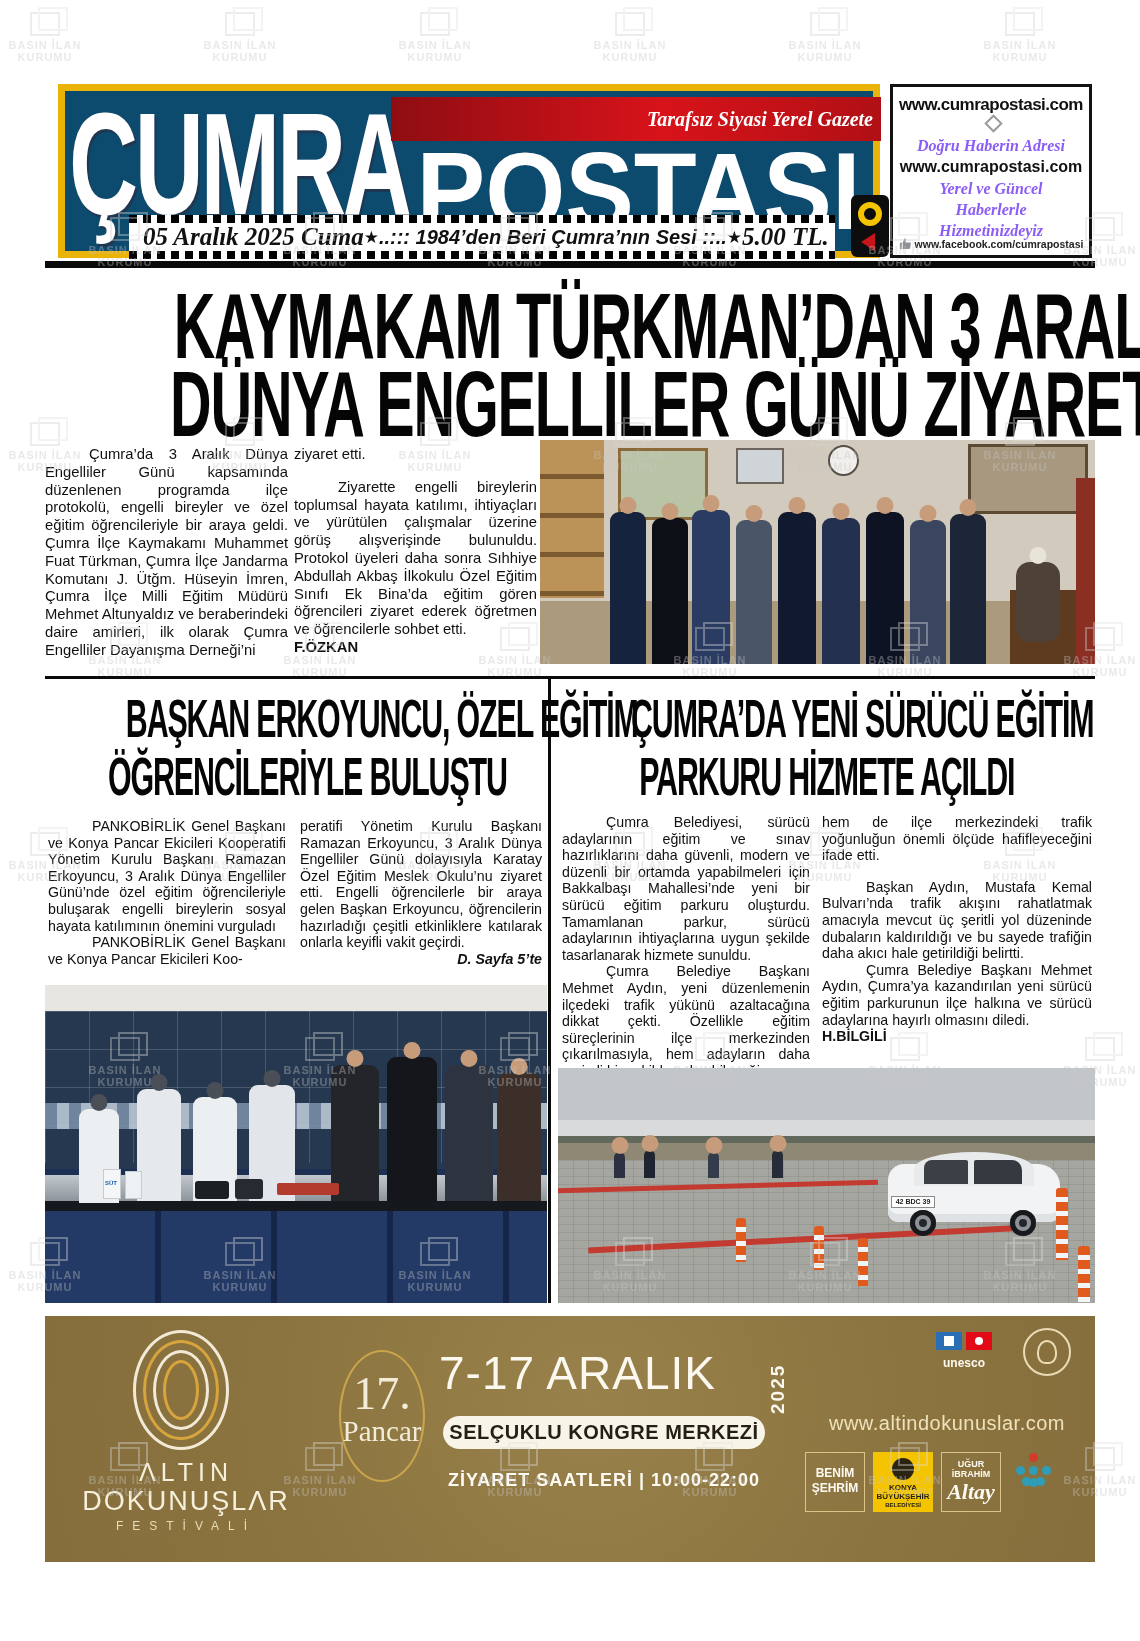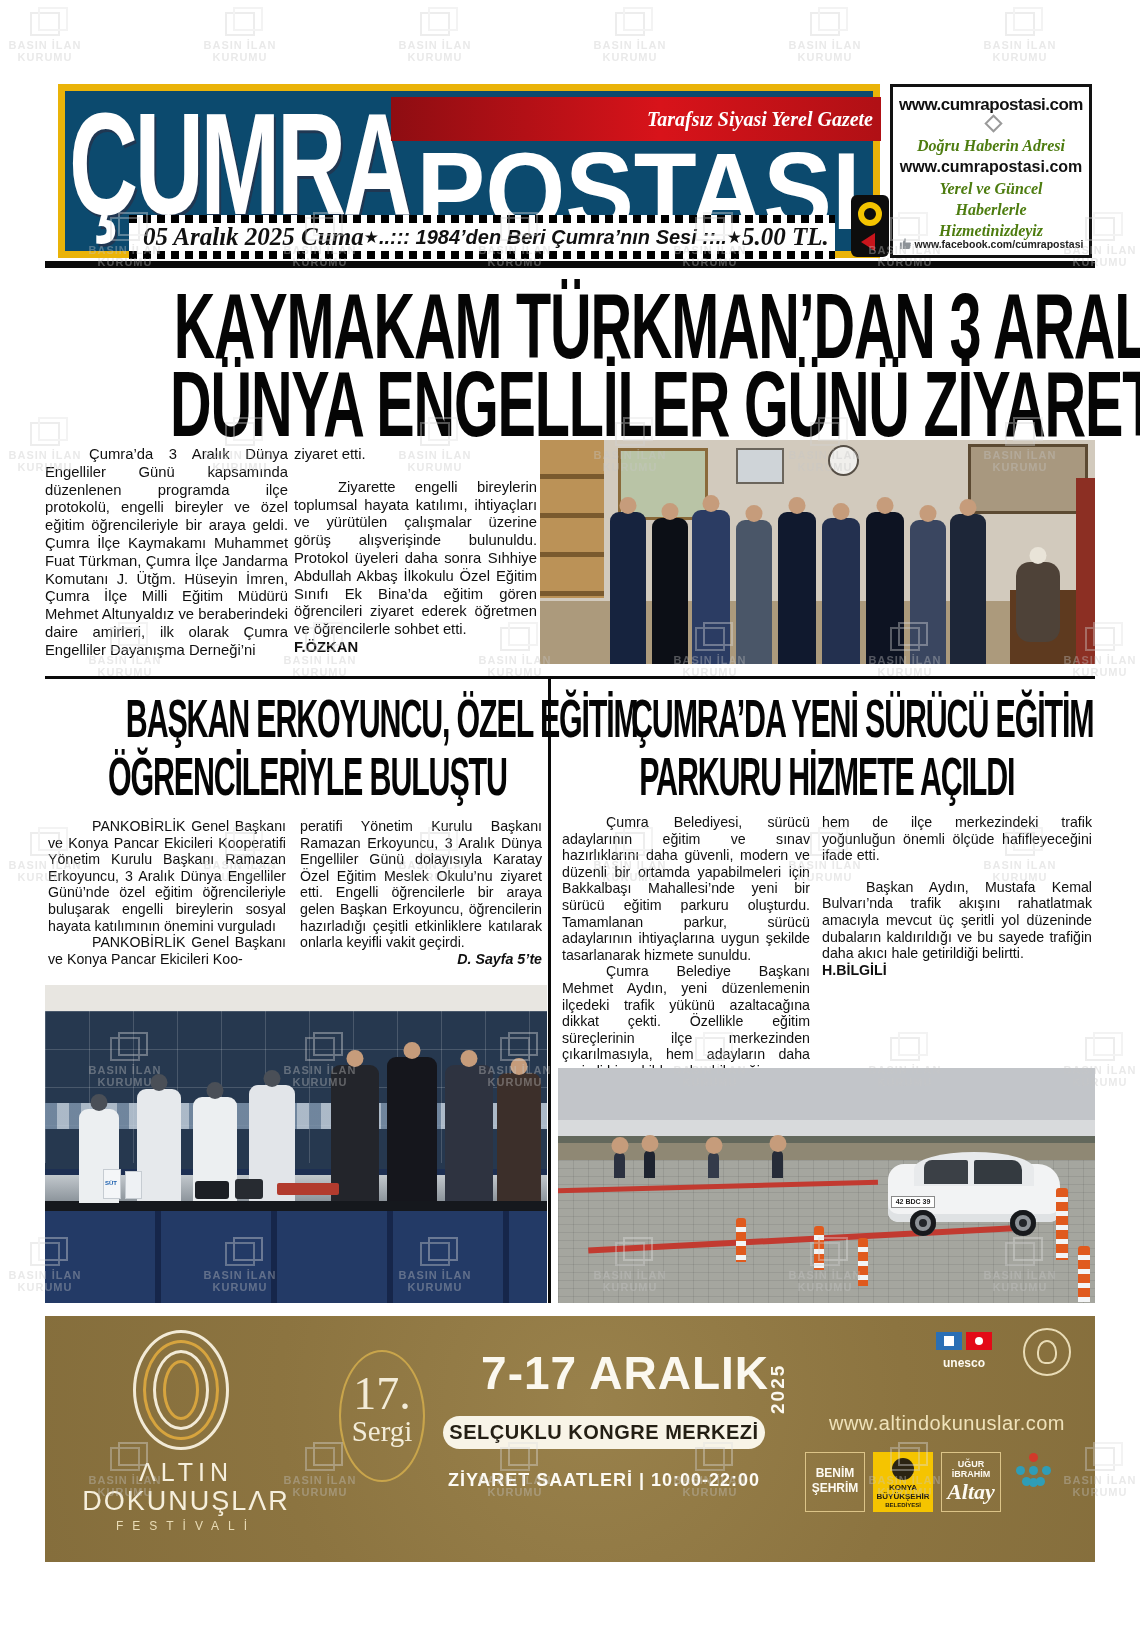--- a/index.html
+++ b/index.html
@@ -39,21 +39,21 @@
   .db-star{font-size:17px;color:#111;}
   #film-icon{position:absolute;left:786px;top:104px;width:38px;height:62px;background:#0d0d0d;border-radius:6px;}
   .film-reel{position:absolute;left:7px;top:7px;width:24px;height:24px;border-radius:50%;
              border:6px solid #f4c400;box-sizing:border-box;background:#0d0d0d;}
   .film-arrow{position:absolute;left:10px;top:38px;width:0;height:0;
               border-top:9px solid transparent;border-bottom:9px solid transparent;border-right:14px solid #c8151c;}
   #mh-info{position:absolute;left:832px;top:0;width:202px;height:174px;background:#fff;
            border:3px solid #121212;box-sizing:border-box;text-align:center;}
   .ib-logo{margin-top:8px;font-weight:bold;font-size:17px;color:#111;letter-spacing:-0.5px;position:relative;}
   .ib-env{display:inline-block;width:9px;height:9px;border:2px solid #9a9a9a;transform:rotate(45deg);margin-left:4px;}
-  .ib-serif{font-family:"Liberation Serif",serif;font-style:italic;font-weight:bold;font-size:16px;line-height:21px;color:#4d7c0f;}
+  .ib-serif{font-family:"Liberation Serif",serif;font-style:italic;font-weight:bold;font-size:16px;line-height:21px;color:#8b5cf6;}
   .ib-bold{font-weight:bold;font-size:16px;line-height:22px;color:#111;}
   .ib-fb{position:absolute;left:0;bottom:5px;width:100%;font-weight:bold;font-size:10.5px;color:#222;
          display:flex;align-items:center;justify-content:center;gap:3px;}
 
   
   .black-rule{background:#0a0a0a;}
 
   
   .hl{position:absolute;text-align:center;}
   .hl span{display:inline-block;font-weight:bold;color:#050505;white-space:nowrap;
@@ -99,22 +99,22 @@
       background:radial-gradient(circle at 52% 35%,#99814b 0%,#8c7440 55%,#856e3c 100%);}
   .ad-ellipse{position:absolute;border-radius:50%;box-sizing:border-box;}
   #ad-brand{position:absolute;left:10px;top:142px;width:262px;text-align:center;color:#f6efdc;}
   #ad-brand .b1{font-size:25px;letter-spacing:5px;line-height:28px;}
   #ad-brand .b2{font-size:27px;letter-spacing:2px;line-height:30px;}
   #ad-brand .b3{font-size:12px;letter-spacing:9px;line-height:20px;color:#e9dcb6;}
   #ad-sergi{position:absolute;left:294px;top:34px;width:86px;height:132px;border:2px solid #c9a54b;
             border-radius:50%;text-align:center;color:#f3ecd8;box-sizing:border-box;}
   #ad-sergi .s1{font-family:"Liberation Serif",serif;font-size:46px;line-height:48px;margin-top:18px;}
   #ad-sergi .s2{font-family:"Liberation Serif",serif;font-size:29px;line-height:30px;margin-top:-2px;}
-  #ad-dates{position:absolute;left:394px;top:30px;width:330px;text-align:right;
-            font-size:46px;font-weight:bold;color:#fbf8ef;letter-spacing:1px;white-space:nowrap;}
+  #ad-dates{position:absolute;left:394px;top:30px;width:330px;text-align:left;
+            font-size:46px;font-weight:normal;color:#fbf8ef;letter-spacing:1px;white-space:nowrap;}
   #ad-year{position:absolute;left:722px;top:34px;height:64px;writing-mode:vertical-rl;transform:rotate(180deg);
            font-size:19px;font-weight:bold;color:#fbf8ef;letter-spacing:2px;}
   #ad-venue{position:absolute;left:398px;top:100px;width:322px;height:33px;background:#f8f4e7;border-radius:21px;
             display:flex;align-items:center;justify-content:center;font-size:20px;font-weight:bold;
             color:#241f14;letter-spacing:0.5px;}
   #ad-hours{position:absolute;left:398px;top:154px;width:322px;text-align:center;
             font-size:18px;font-weight:bold;color:#fdfbf4;letter-spacing:1px;}
   #ad-web{position:absolute;left:756px;top:96px;width:292px;text-align:center;
           font-size:20px;color:#efe2ba;letter-spacing:0.5px;}
   .ad-sq{position:absolute;top:136px;width:60px;height:60px;box-sizing:border-box;text-align:center;}
@@ -261,20 +261,21 @@
   <div class="hl hl-sub" style="left:558px;top:750px;width:537px;">
     <span>PARKURU HİZMETE AÇILDI</span>
   </div>
   <div class="abs txt-sm" style="left:562px;top:814px;width:248px;height:248px;">
     <p class="indent">Çumra Belediyesi, sürücü adaylarının eğitim ve sınav hazırlıklarını daha güvenli, modern ve düzenli bir ortamda yapabilmeleri için Bakkalbaşı Mahallesi’nde yeni bir sürücü eğitim parkuru oluşturdu. Tamamlanan parkur, sürücü adaylarının ihtiyaçlarına uygun şekilde tasarlanarak hizmete sunuldu.</p>
     <p class="indent">Çumra Belediye Başkanı Mehmet Aydın, yeni düzenlemenin ilçedeki trafik yükünü azaltacağına dikkat çekti. Özellikle eğitim süreçlerinin ilçe merkezinden çıkarılmasıyla, hem adayların daha verimli bir şekilde çalışabileceği</p>
   </div>
   <div class="abs txt-sm" style="left:822px;top:814px;width:270px;height:248px;">
     <p>hem de ilçe merkezindeki trafik yoğunluğun önemli ölçüde hafifleyeceğini ifade etti.</p>
     <p class="indent pgap">Başkan Aydın, Mustafa Kemal Bulvarı’nda trafik akışını rahatlatmak amacıyla mevcut üç şeritli yol düzeninde dubaların kaldırıldığı ve bu sayede trafiğin daha akıcı hale getirildiği belirtti.</p>
+    <p class="indent">Çumra Belediye Başkanı Mehmet Aydın, Çumra’ya kazandırılan yeni sürücü eğitim parkurunun ilçe halkına ve sürücü adaylarına hayırlı olmasını diledi.</p>
     <p class="byline-b">H.BİLGİLİ</p>
   </div>
 
   <div class="photo" id="photo3">
     <div class="ph pavers" style="left:0;top:92px;width:537px;height:143px;"></div>
     <div class="ph" style="left:0;top:116px;width:320px;height:5px;background:#c23a30;transform:rotate(-1.5deg);"></div>
     <div class="ph" style="left:30px;top:168px;width:440px;height:6px;background:#c23a30;transform:rotate(-3deg);"></div>
     <div class="person" style="left:56px;top:84px;width:11px;height:26px;background:#2b3140;"></div>
     <div class="person" style="left:86px;top:82px;width:11px;height:28px;background:#1e2430;"></div>
     <div class="person" style="left:150px;top:84px;width:11px;height:26px;background:#343b4a;"></div>
@@ -298,21 +299,21 @@
     <div class="ad-ellipse" style="left:98px;top:24px;width:76px;height:100px;border:3px solid #d7a43e;"></div>
     <div class="ad-ellipse" style="left:108px;top:34px;width:56px;height:80px;border:3px solid #f2ead6;"></div>
     <div class="ad-ellipse" style="left:118px;top:44px;width:36px;height:60px;border:3px solid #d7a43e;"></div>
     <div id="ad-brand">
       <div class="b1">ΛLTIN</div>
       <div class="b2">DOKUNUŞLΛR</div>
       <div class="b3">FESTİVALİ</div>
     </div>
     <div id="ad-sergi">
       <div class="s1">17.</div>
-      <div class="s2">Sergi</div>
+      <div class="s2">Pancar</div>
     </div>
     <div id="ad-dates">7-17 ARALIK</div>
     <div id="ad-year">2025</div>
     <div id="ad-venue">SELÇUKLU KONGRE MERKEZİ</div>
     <div id="ad-hours">ZİYARET SAATLERİ | 10:00-22:00</div>
     <div id="ad-web">www.altindokunuslar.com</div>
     <div id="ad-unesco">
       <span class="flagb"></span><span class="flagr"></span>
       <div class="ulabel">unesco</div>
     </div>

